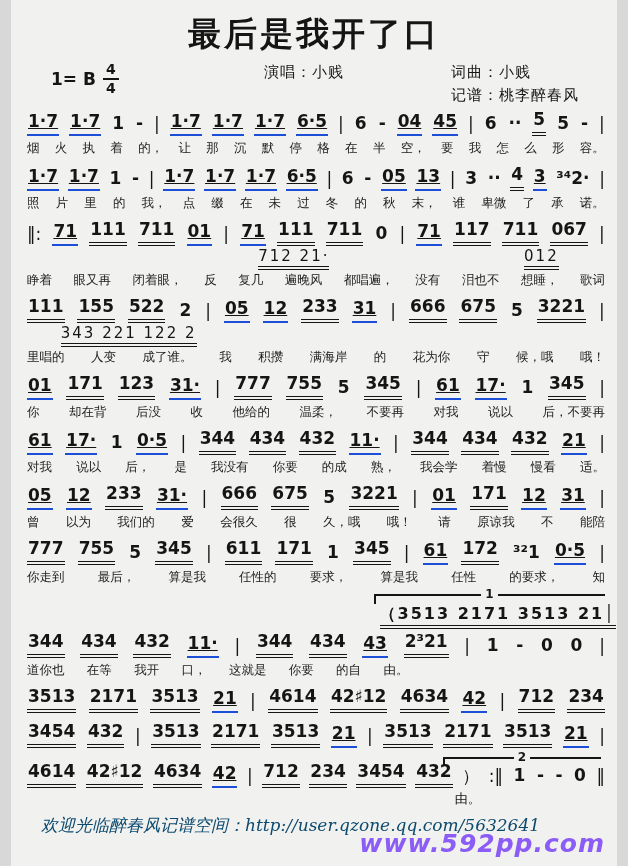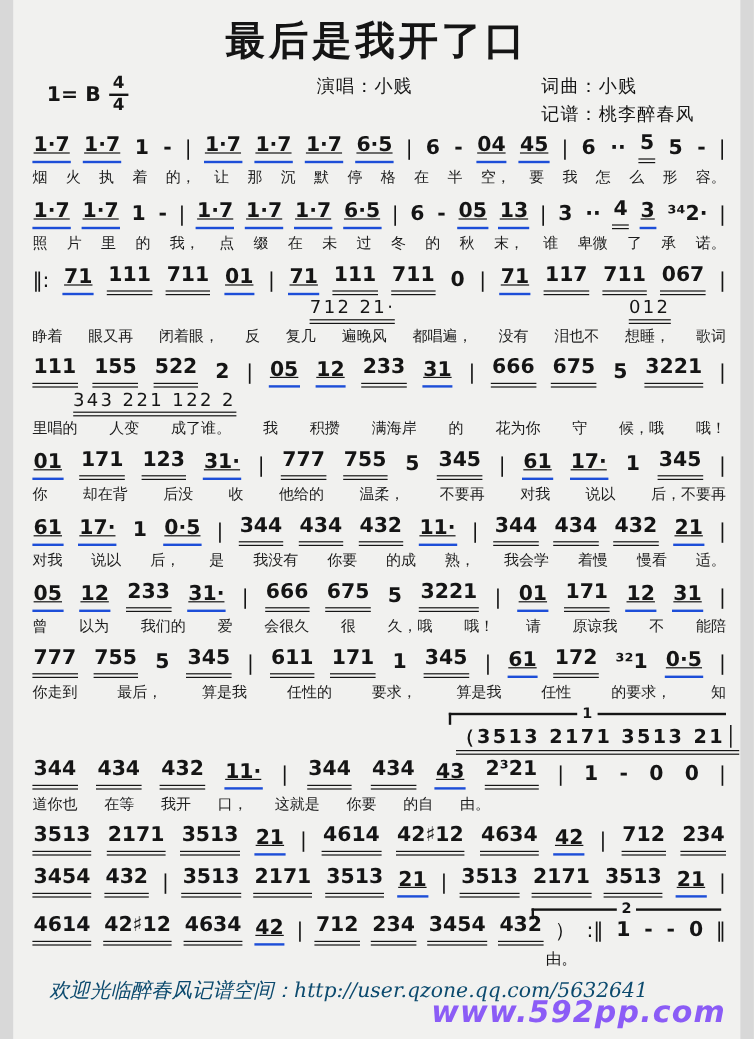--- a/index.html
+++ b/index.html
@@ -5,21 +5,21 @@
   html,body{margin:0;padding:0;background:#d8d8d8;}
   .page{
     position:relative;width:606px;height:866px;margin:0 auto;
     background:#f1f1ef;color:#151515;overflow:hidden;
     font-family:"DejaVu Sans","Liberation Sans",sans-serif;
   }
   .title{
     text-align:center;padding-top:14px;font-size:33px;font-weight:bold;
     letter-spacing:3px;line-height:40px;
   }
-  .keytime{position:absolute;left:28px;top:62px;display:flex;align-items:center;gap:7px;
+  .keytime{position:absolute;left:40px;top:62px;display:flex;align-items:center;gap:7px;
     font-size:17px;font-weight:bold;}
   .frac{display:inline-flex;flex-direction:column;text-align:center;line-height:1.05;
     font-size:14px;font-weight:bold;}
   .frac .top{border-bottom:2px solid #151515;padding:0 3px 1px;}
   .frac .bot{padding-top:1px;}
   .credit{position:absolute;font-size:15px;letter-spacing:1px;}
   .credit.singer{left:253px;top:63px;}
   .credit.composer{left:440px;top:63px;}
   .credit.notator{left:440px;top:86px;}
   .score{position:absolute;left:16px;right:12px;top:108px;}

